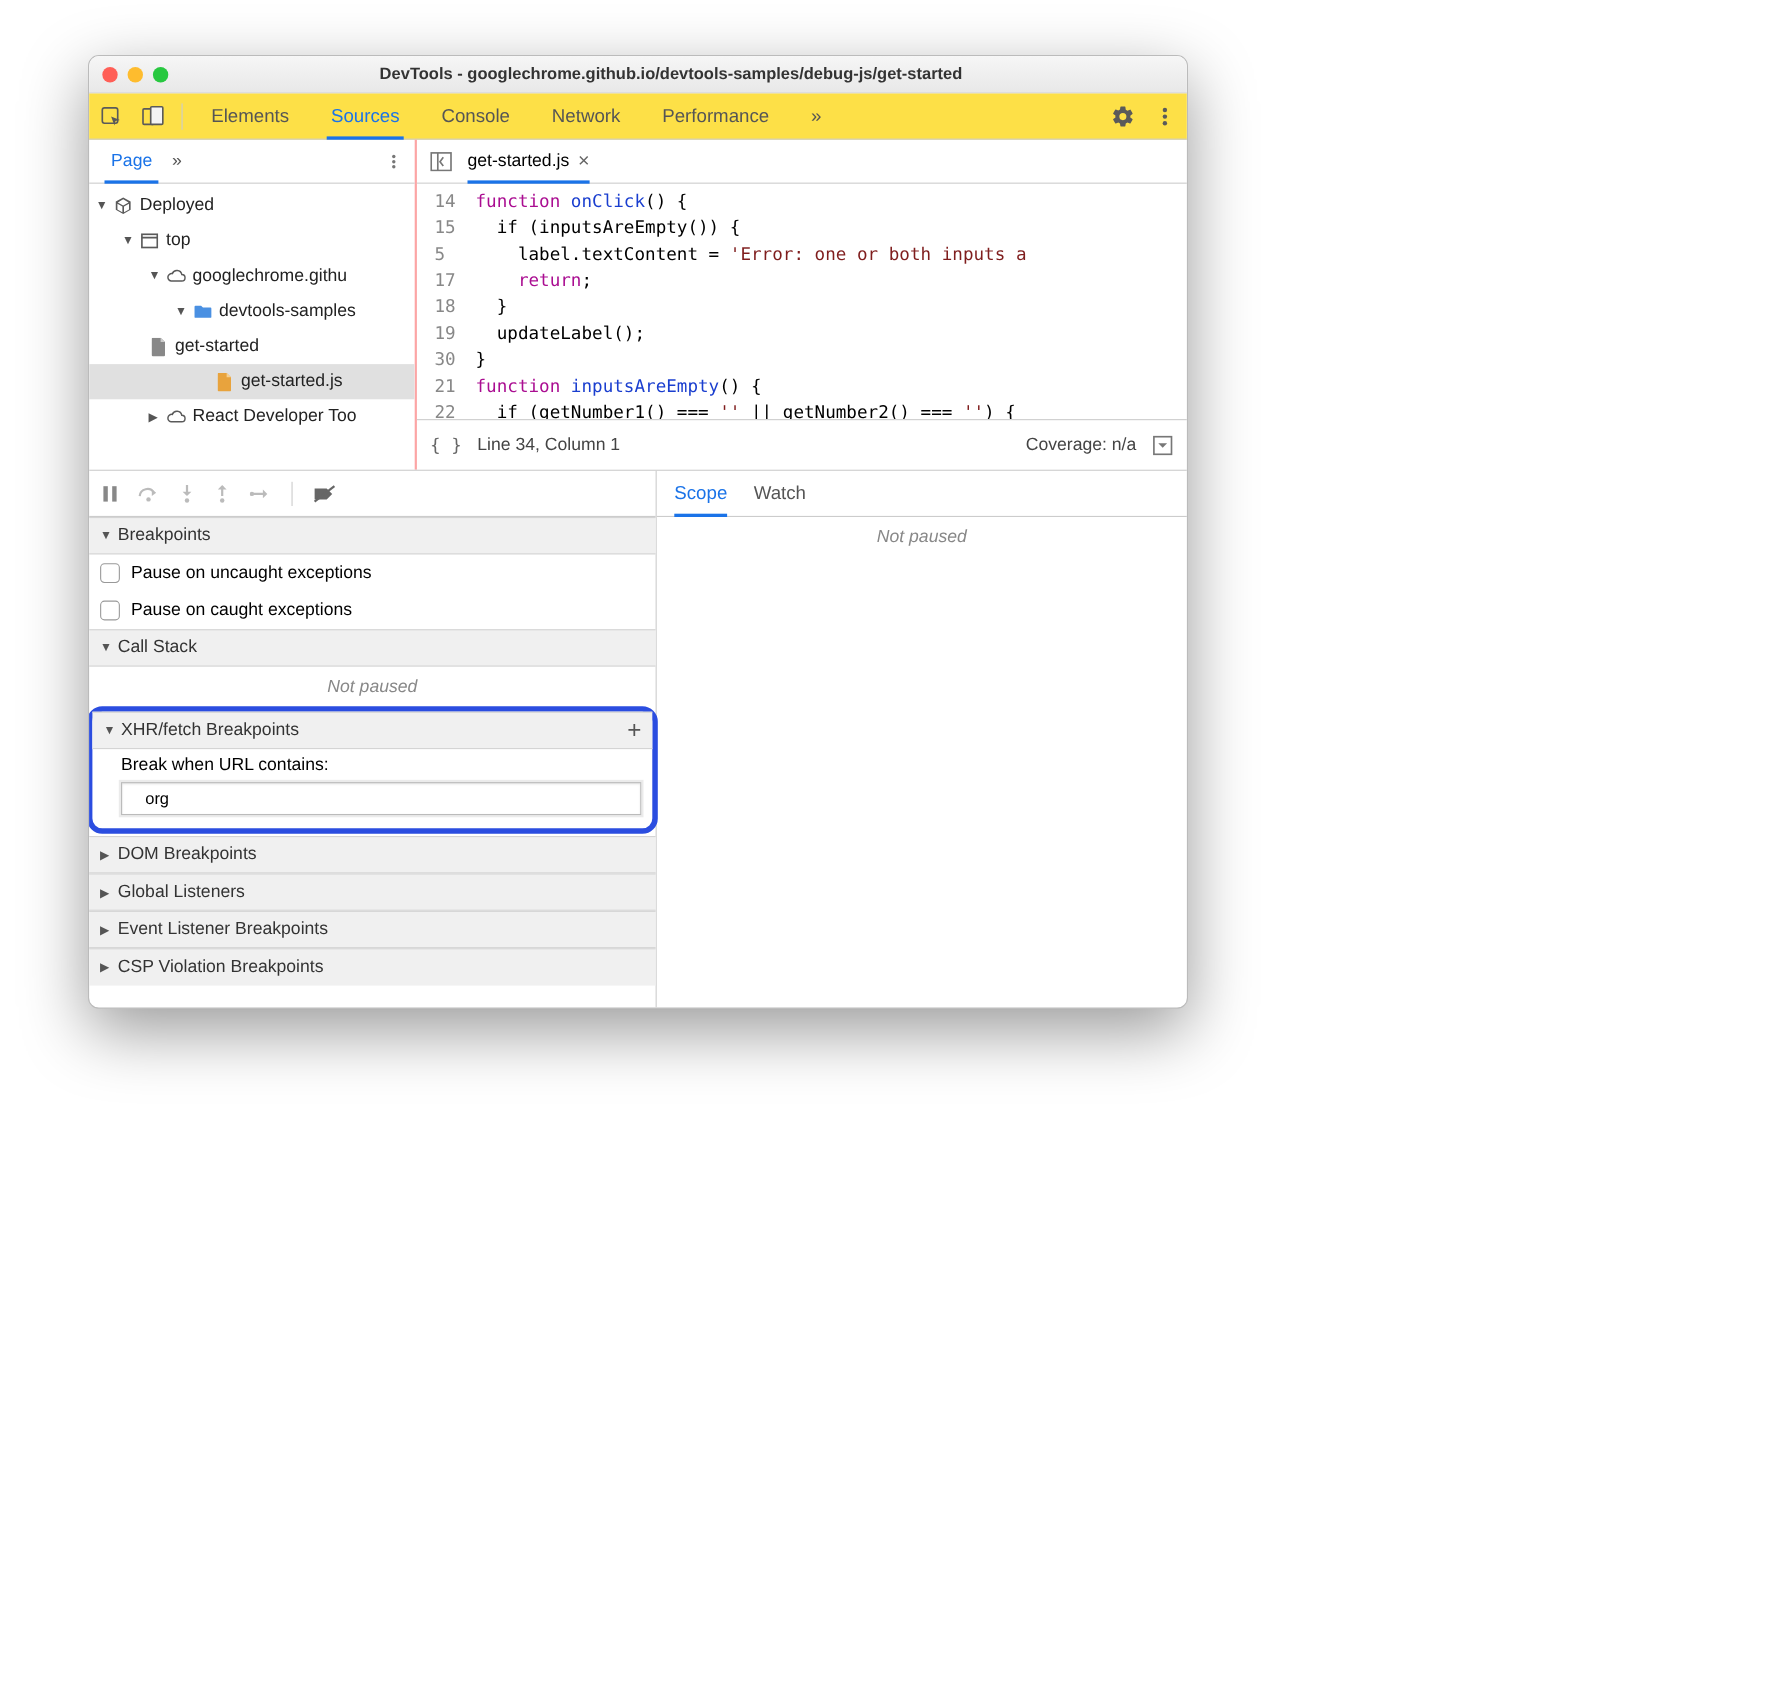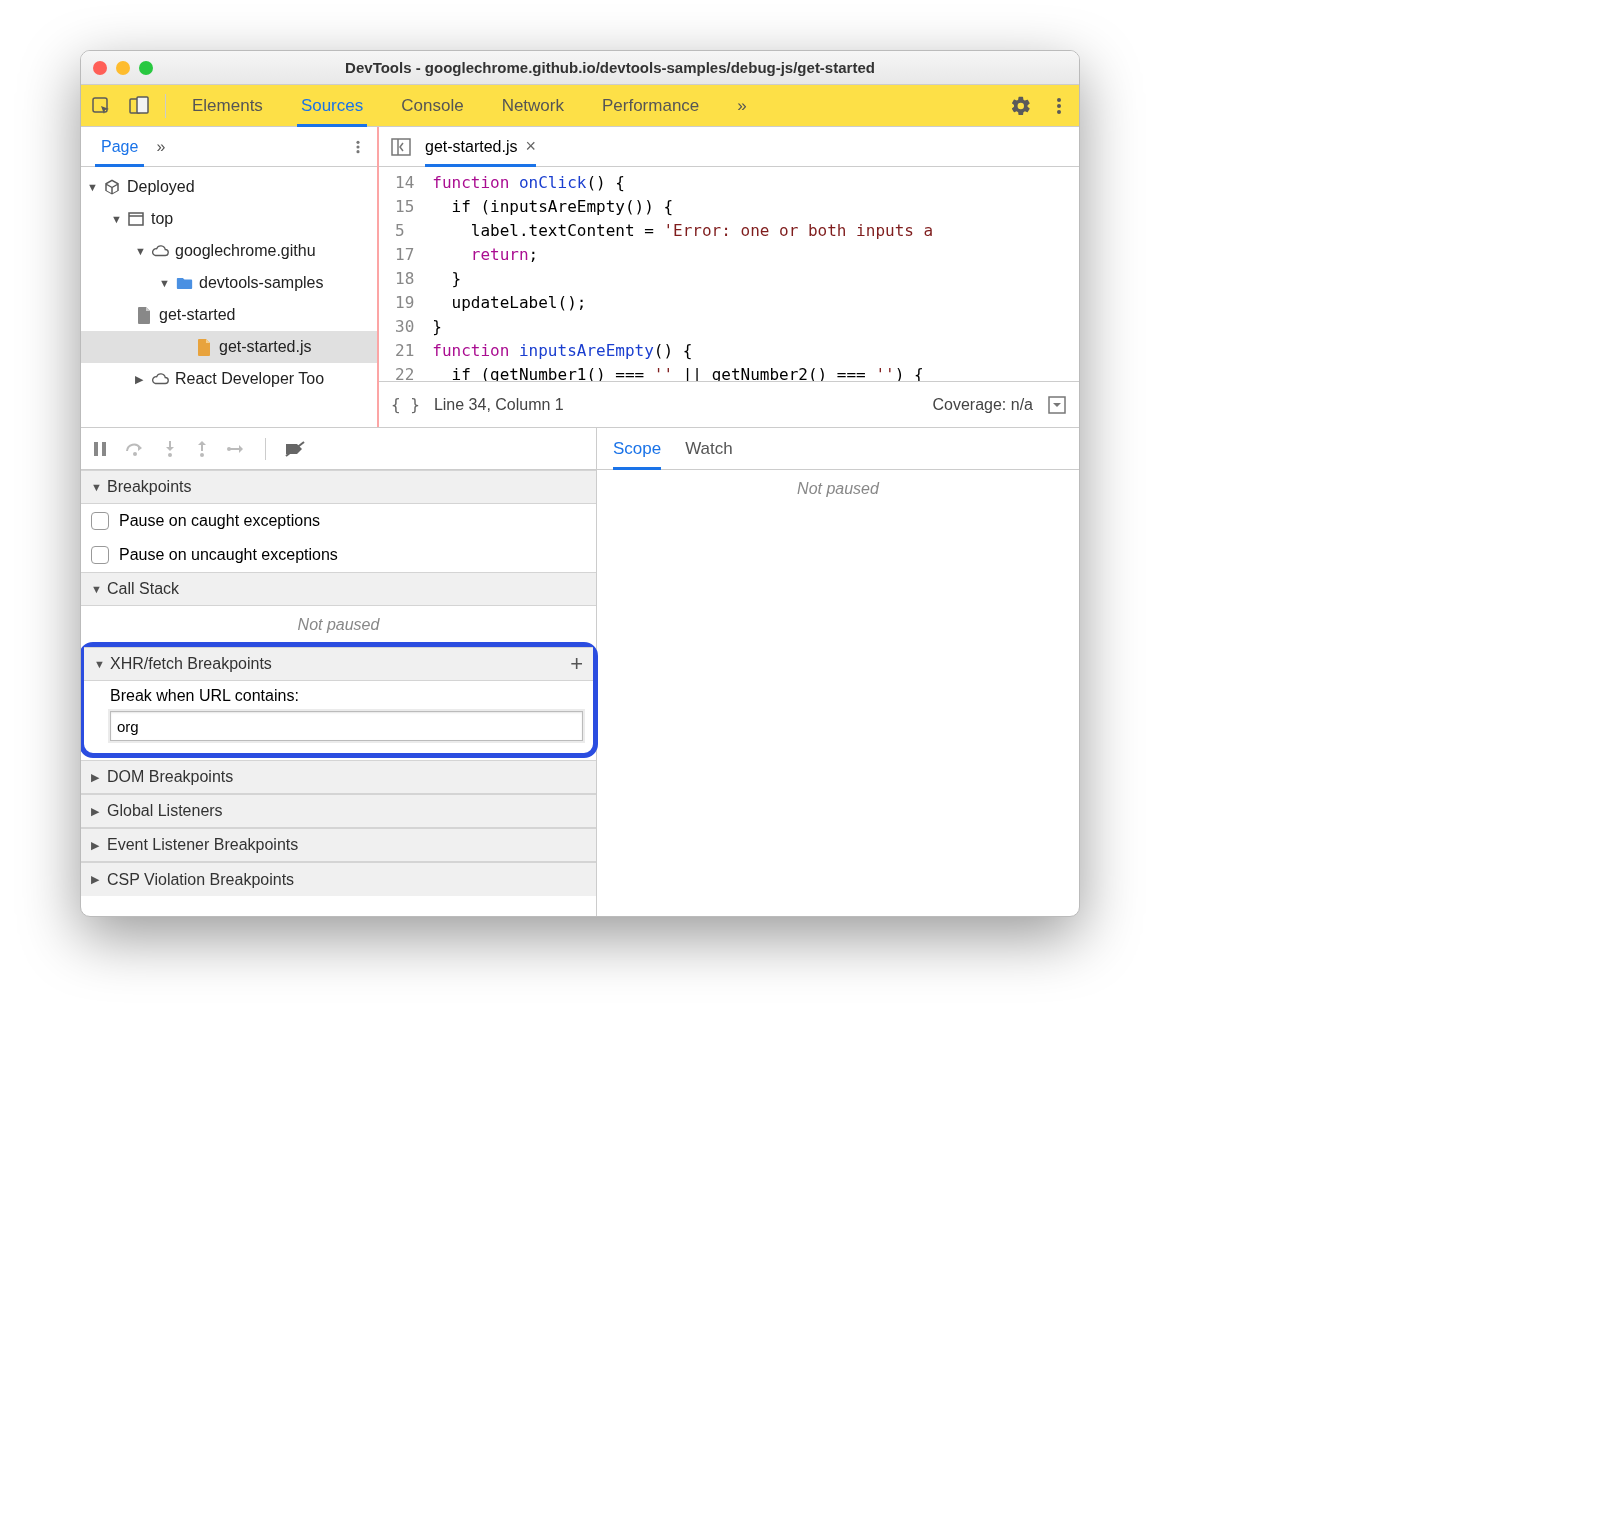--- a/index.html
+++ b/index.html
@@ -80,21 +80,21 @@
 .dbg-toolbar .divider{height:22px;}
 
 .section-hdr { background:#f0f0f0; border-top:1px solid #d4d4d4; border-bottom:1px solid #d4d4d4; height:34px; display:flex; align-items:center; padding:0 10px; font-size:16px; color:#333; gap:6px;}
 .section-hdr .plus{margin-left:auto; font-size:22px; color:#555;}
 .chk-row { height:34px; display:flex; align-items:center; padding:0 10px; gap:10px; font-size:16px;}
 .fake-chk { width:18px; height:18px; border:1.5px solid #999; border-radius:4px;}
 .notpaused { text-align:center; color:#888; font-style:italic; padding:10px 0; font-size:16px;}
 
 .highlight-box { border:5px solid #2b4de0; border-radius:14px; margin:-2px -2px 2px -2px;}
 .xhr-content { padding:6px 10px 12px 26px; font-size:16px;}
-.xhr-input { width:100%; margin-top:6px; height:30px; border:1px solid #bbb; box-shadow: inset 0 1px 2px rgba(0,0,0,0.1), 0 0 0 2px rgba(120,120,120,0.15); padding:0 6px; font-size:15px;}
+.xhr-input { width:100%; margin-top:6px; height:30px; border:1px solid #bbb; box-shadow: inset 0 1px 2px rgba(0,0,0,0.1), 0 0 0 2px rgba(120,120,120,0.15); padding:0 21px; font-size:15px;}
 
 .scope-tabs { height:42px; border-bottom:1px solid #ccc; display:flex; align-items:center; padding-left:16px; gap:24px; font-size:17px;}
 .scope-tab{color:#555; height:42px; display:flex; align-items:center; position:relative;}
 .scope-tab.active{color:#1a73e8;}
 .scope-tab.active::after{content:'';position:absolute;bottom:0;left:0;right:0;height:3px;background:#1a73e8;}
 
 svg{display:block;}
 </style>
 </head>
 <body>
@@ -315,25 +315,25 @@
               </svg>
             </span>
         </div>
 
         <div class="section-hdr">
             <span class="tw">▼</span>
             <span>Breakpoints</span>
           </div>
         <div class="chk-row">
             <div class="fake-chk"></div>
-            <span>Pause on caught exceptions</span>
+            <span>Pause on uncaught exceptions</span>
           </div>
         <div class="chk-row">
             <div class="fake-chk"></div>
-            <span>Pause on uncaught exceptions</span>
+            <span>Pause on caught exceptions</span>
           </div>
 
         <div class="section-hdr">
             <span class="tw">▼</span>
             <span>Call Stack</span>
           </div>
         <div class="notpaused">Not paused</div>
 
         <div class="highlight-box">
           <div class="section-hdr">

